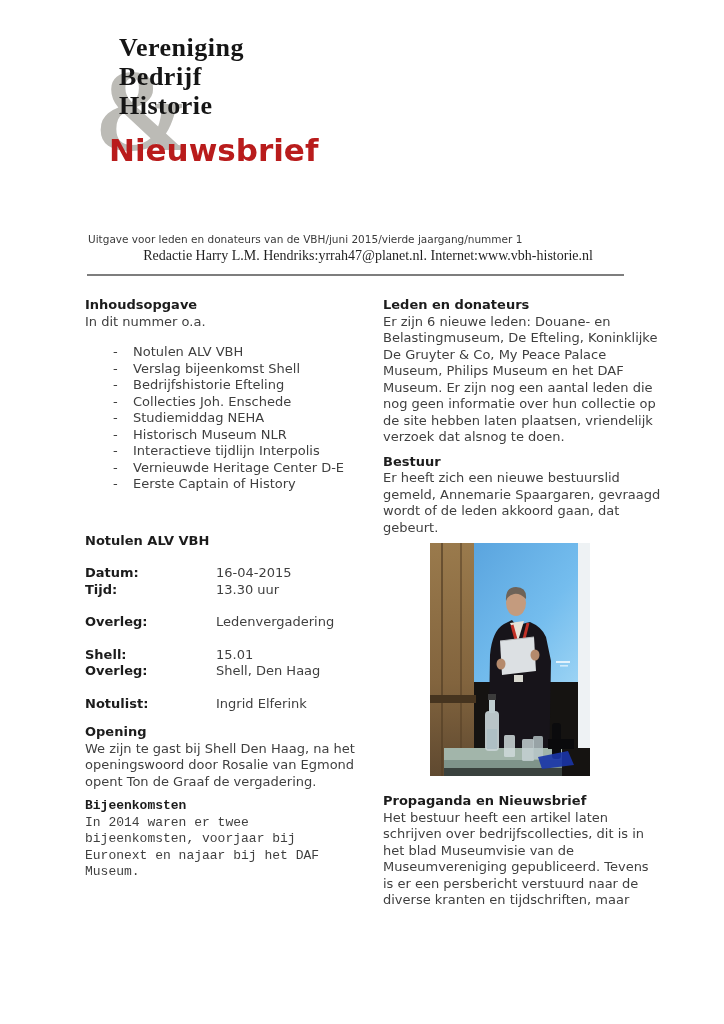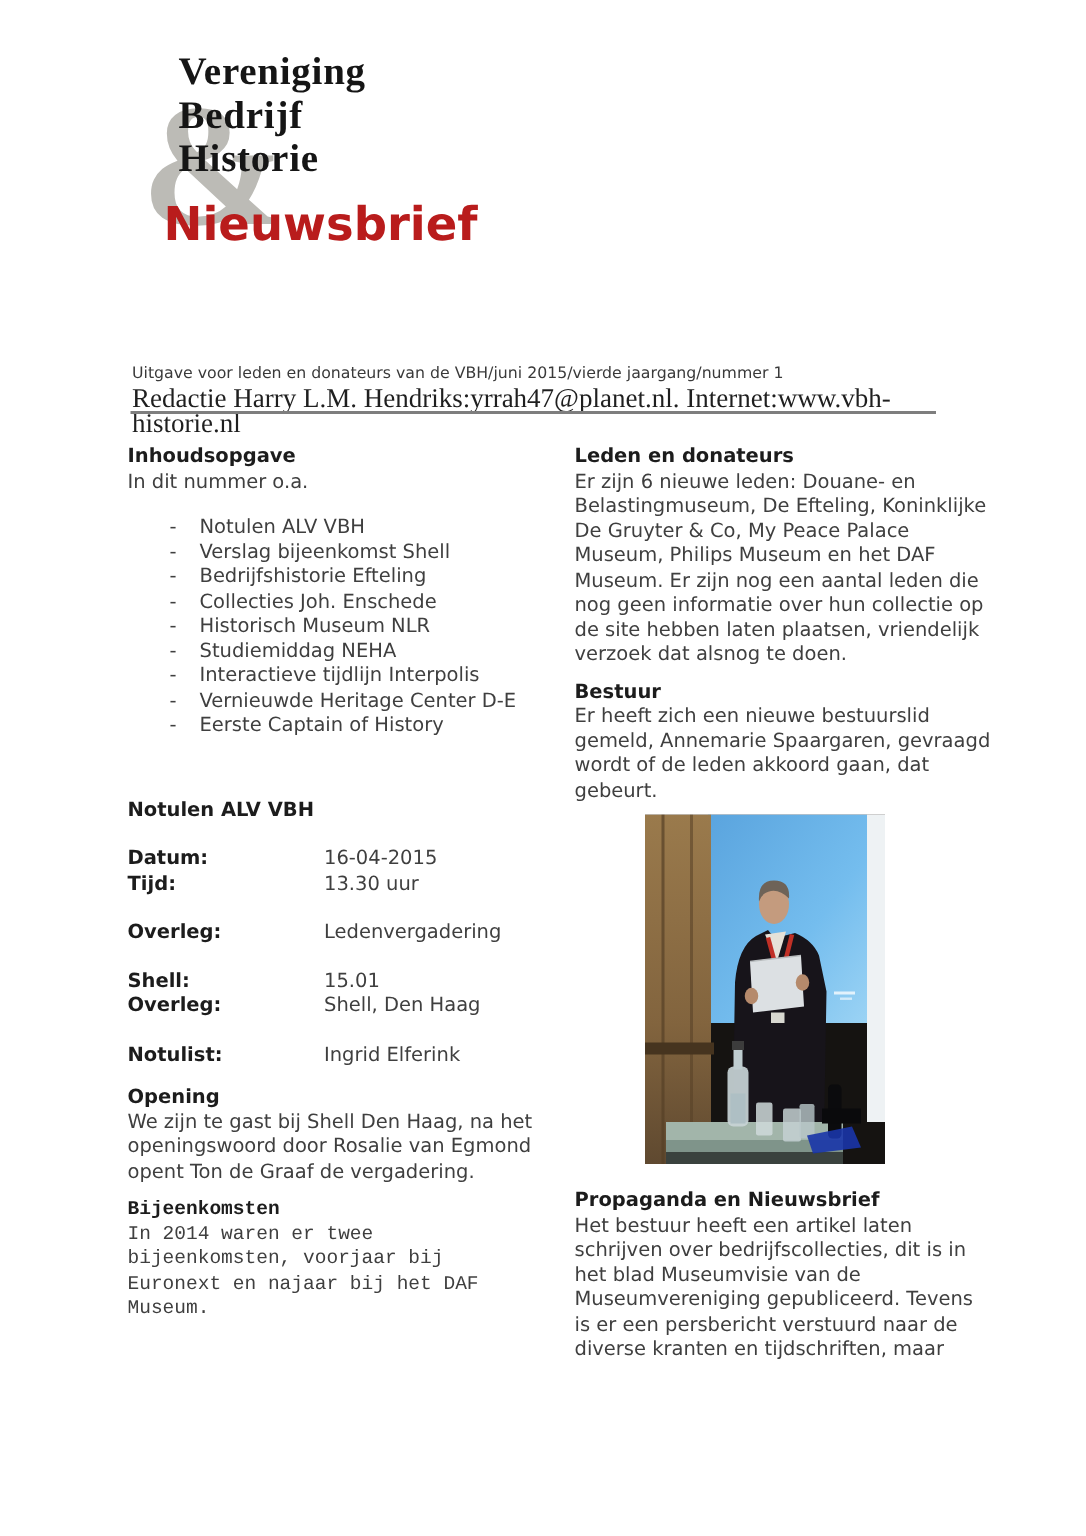--- a/index.html
+++ b/index.html
@@ -16,24 +16,24 @@
   }
   .logo-lines {
     position:absolute; left:119px; top:33px; z-index:1;
     font-family:"Liberation Serif", serif; font-weight:bold;
     font-size:26px; line-height:29px; color:#151515; letter-spacing:0.5px;
   }
   .newsletter-title {
     position:absolute; left:109px; top:132px; z-index:1; margin:0;
     font-size:31px; line-height:36px; font-weight:bold; color:#b91c1c;
   }
-  .masthead { position:absolute; left:88px; top:241px; width:560px; }
+  .masthead { position:absolute; left:88px; top:231px; width:560px; }
   .masthead .issue   { font-size:10.5px; line-height:16px; color:#3a3a3a; }
   .masthead .redaction {
-    font-family:"Liberation Serif", serif; font-size:18px; line-height:17px; color:#1f1f1f;
+    font-family:"Liberation Serif", serif; font-size:14px; line-height:17px; color:#1f1f1f;text-align:center;
   }
   .divider { position:absolute; left:87px; top:274px; width:537px; height:2px; background:#7e7e7e; }
 
   
   .col { position:absolute; top:297px; font-size:13px; line-height:16.5px; }
   .col-left  { left:85px;  width:272px; }
   .col-right { left:383px; width:278px; }
   .heading { margin:0; font-size:13px; line-height:16.5px; font-weight:bold; color:#1c1c1c; }
   .col p { margin:0; }
 
@@ -76,22 +76,22 @@
   <div class="divider"></div>
 
   <section class="col col-left">
     <h2 class="heading">Inhoudsopgave</h2>
     <p class="toc-intro">In dit nummer o.a.</p>
     <ul class="toc-list">
       <li>Notulen ALV VBH</li>
       <li>Verslag bijeenkomst Shell</li>
       <li>Bedrijfshistorie Efteling</li>
       <li>Collecties Joh. Enschede</li>
+      <li>Studiemiddag NEHA</li>
       <li>Historisch Museum NLR</li>
-      <li>Studiemiddag NEHA</li>
       <li>Interactieve tijdlijn Interpolis</li>
       <li>Vernieuwde Heritage Center D-E</li>
       <li>Eerste Captain of History</li>
     </ul>
 
     <div class="minutes">
       <h2 class="heading">Notulen ALV VBH</h2>
       <div class="minutes-fields">
         <div class="field-row">
           <span class="field-label">Datum:</span><span class="field-value">16-04-2015</span>

